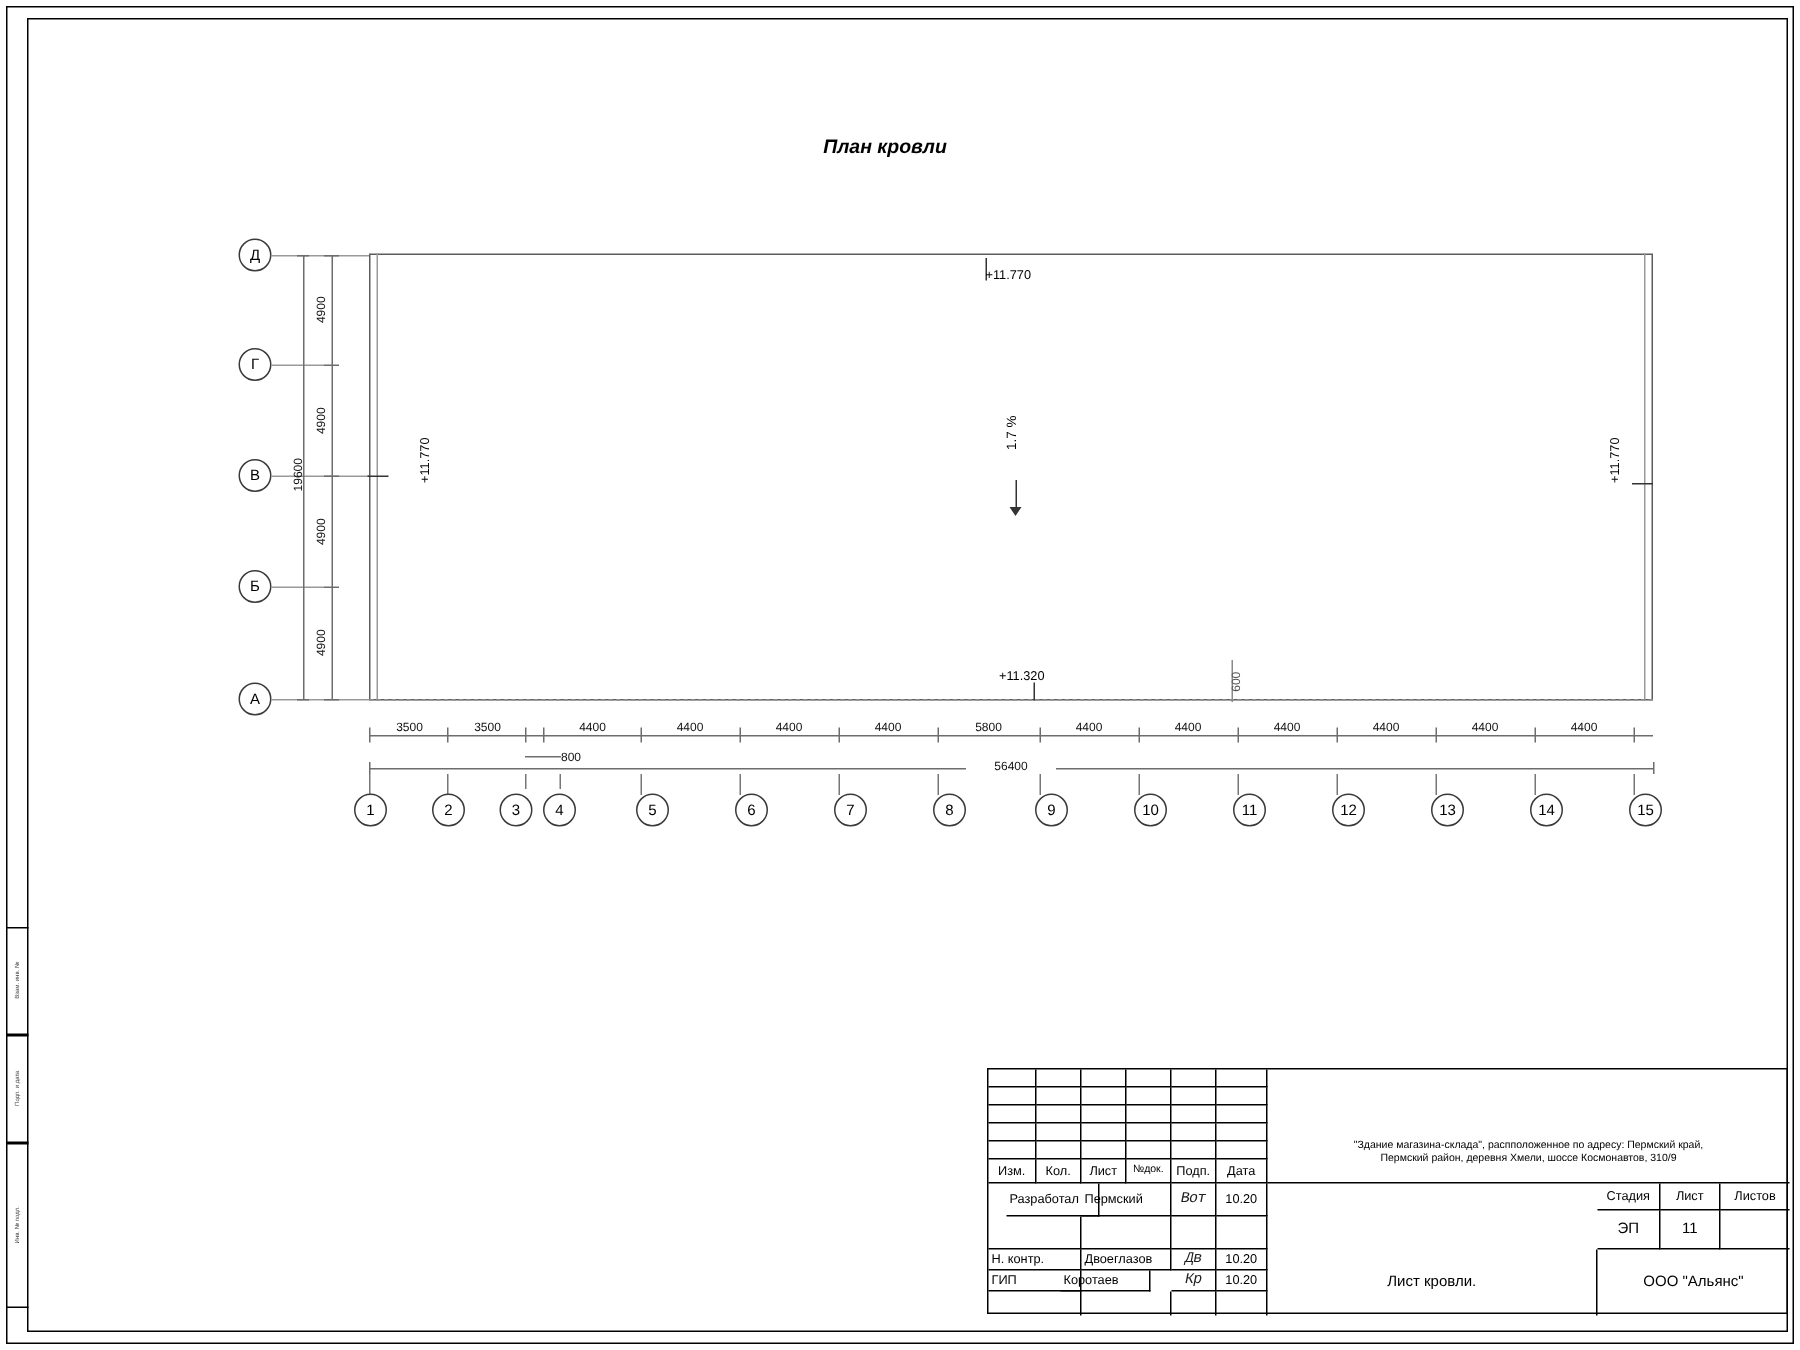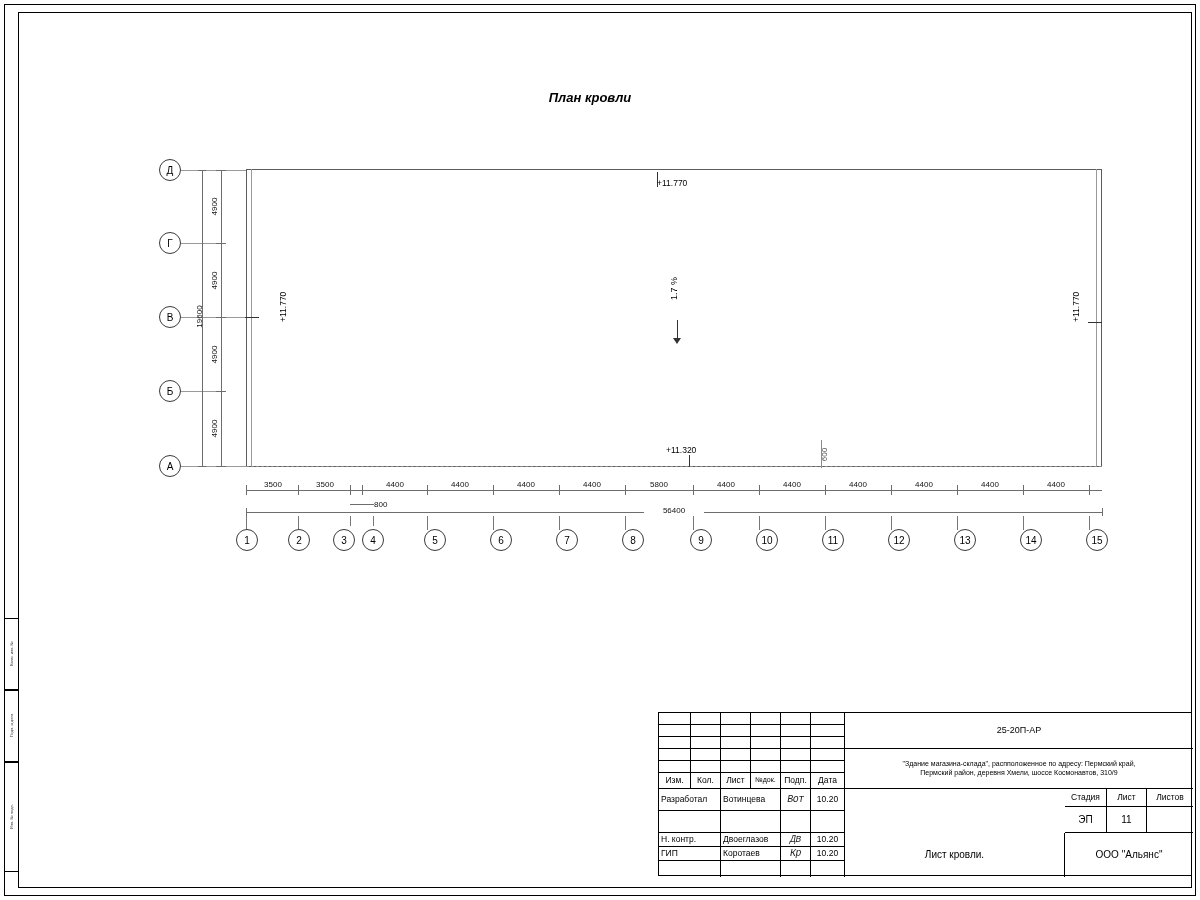--- a/index.html
+++ b/index.html
@@ -387,46 +387,45 @@
     <div class="cell b-r b-b" style="left:122px; top:48px; width:30px; height:12px;"></div>
     <div class="cell b-r b-b" style="left:152px; top:48px; width:34px; height:12px;"></div>
 
     <div class="cell b-r b-b" style="left:0; top:60px; width:32px; height:16px;">Изм.</div>
     <div class="cell b-r b-b" style="left:32px; top:60px; width:30px; height:16px;">Кол.</div>
     <div class="cell b-r b-b" style="left:62px; top:60px; width:30px; height:16px;">Лист</div>
     <div class="cell b-r b-b f7" style="left:92px; top:60px; width:30px; height:16px;">№док.</div>
     <div class="cell b-r b-b" style="left:122px; top:60px; width:30px; height:16px;">Подп.</div>
     <div class="cell b-r b-b" style="left:152px; top:60px; width:34px; height:16px;">Дата</div>
 
-    <div class="cell b-r b-b" style="left:0; top:76px; width:62px; height:22px; justify-content:flex-start;">Разработал</div>
-    <div class="cell b-r b-b" style="left:62px; top:76px; width:60px; height:22px; justify-content:flex-start;">Вотинцева</div>
+    <div class="cell b-r b-b" style="left:12px; top:76px; width:62px; height:22px; justify-content:flex-start;">Разработал</div>
+    <div class="cell b-r b-b" style="left:62px; top:76px; width:60px; height:22px; justify-content:flex-start;">Пермский</div>
     <div class="cell b-r b-b sig" style="left:122px; top:76px; width:30px; height:22px;">Вот</div>
     <div class="cell b-r b-b" style="left:152px; top:76px; width:34px; height:22px;">10.20</div>
 
     <div class="cell b-r b-b" style="left:0; top:98px; width:62px; height:22px; justify-content:flex-start;"></div>
     <div class="cell b-r b-b" style="left:62px; top:98px; width:60px; height:22px;"></div>
     <div class="cell b-r b-b" style="left:122px; top:98px; width:30px; height:22px;"></div>
     <div class="cell b-r b-b" style="left:152px; top:98px; width:34px; height:22px;"></div>
 
     <div class="cell b-r b-b" style="left:0; top:120px; width:62px; height:14px; justify-content:flex-start;">Н. контр.</div>
     <div class="cell b-r b-b" style="left:62px; top:120px; width:60px; height:14px; justify-content:flex-start;">Двоеглазов</div>
     <div class="cell b-r b-b sig" style="left:122px; top:120px; width:30px; height:14px;">Дв</div>
     <div class="cell b-r b-b" style="left:152px; top:120px; width:34px; height:14px;">10.20</div>
 
     <div class="cell b-r b-b" style="left:0; top:134px; width:62px; height:14px; justify-content:flex-start;">ГИП</div>
-    <div class="cell b-r b-b" style="left:62px; top:134px; width:60px; height:14px; justify-content:flex-start;">Коротаев</div>
+    <div class="cell b-r b-b" style="left:48px; top:134px; width:60px; height:14px; justify-content:flex-start;">Коротаев</div>
     <div class="cell b-r b-b sig" style="left:122px; top:134px; width:30px; height:14px;">Кр</div>
     <div class="cell b-r b-b" style="left:152px; top:134px; width:34px; height:14px;">10.20</div>
 
     <div class="cell b-r" style="left:0; top:148px; width:62px; height:16px;"></div>
     <div class="cell b-r" style="left:62px; top:148px; width:60px; height:16px;"></div>
     <div class="cell b-r" style="left:122px; top:148px; width:30px; height:16px;"></div>
     <div class="cell b-r" style="left:152px; top:148px; width:34px; height:16px;"></div>
 
-    <div class="cell b-b f9" style="left:186px; top:0; width:348px; height:36px;">25-20П-АР</div>
 
     <div class="cell b-b" style="left:186px; top:36px; width:348px; height:40px; flex-direction:column; justify-content:center;">
       <div class="f7">"Здание магазина-склада", распположенное по адресу: Пермский край,</div>
       <div class="f7">Пермский район, деревня Хмели, шоссе Космонавтов, 310/9</div>
     </div>
 
 
     <div class="cell b-r b-b" style="left:406px; top:76px; width:42px; height:18px;">Стадия</div>
     <div class="cell b-r b-b" style="left:448px; top:76px; width:40px; height:18px;">Лист</div>
     <div class="cell b-b" style="left:488px; top:76px; width:46px; height:18px;">Листов</div>

